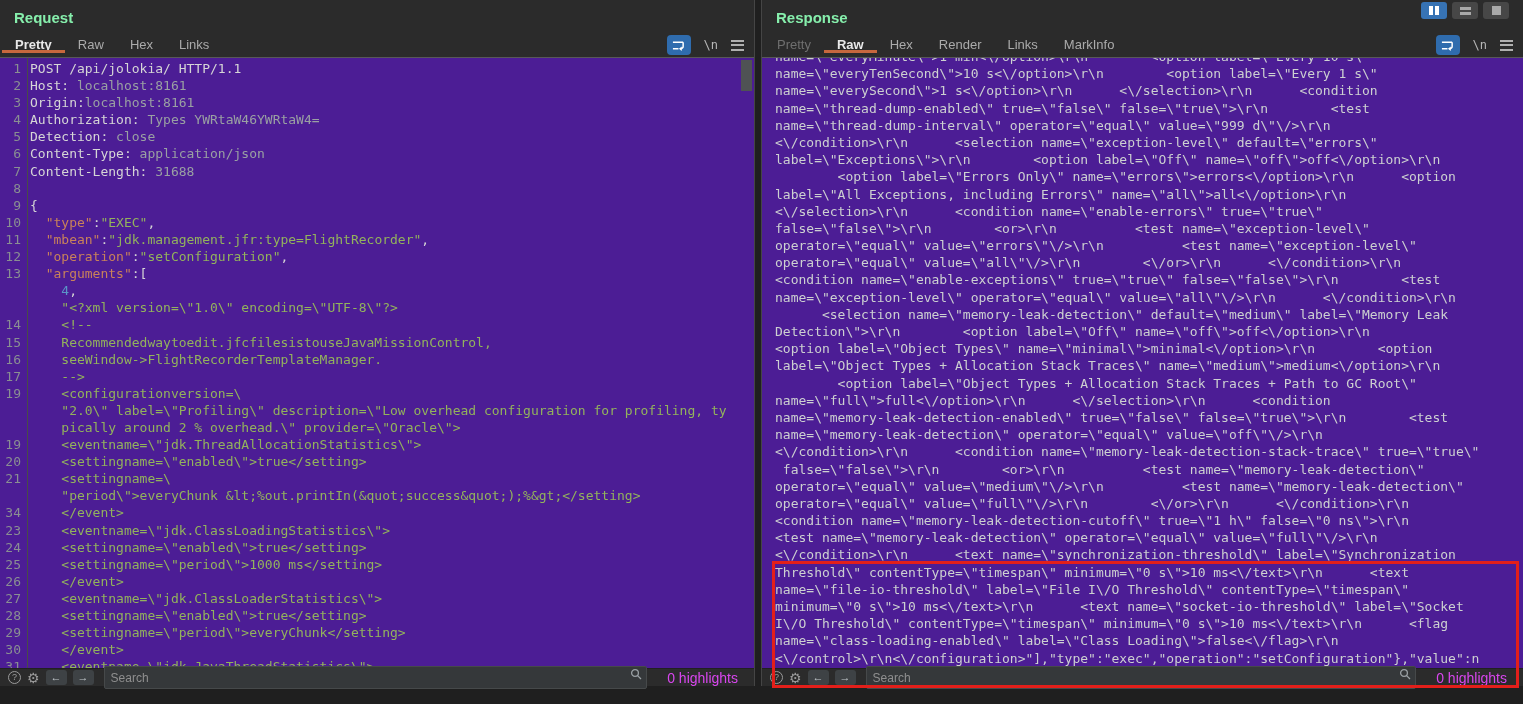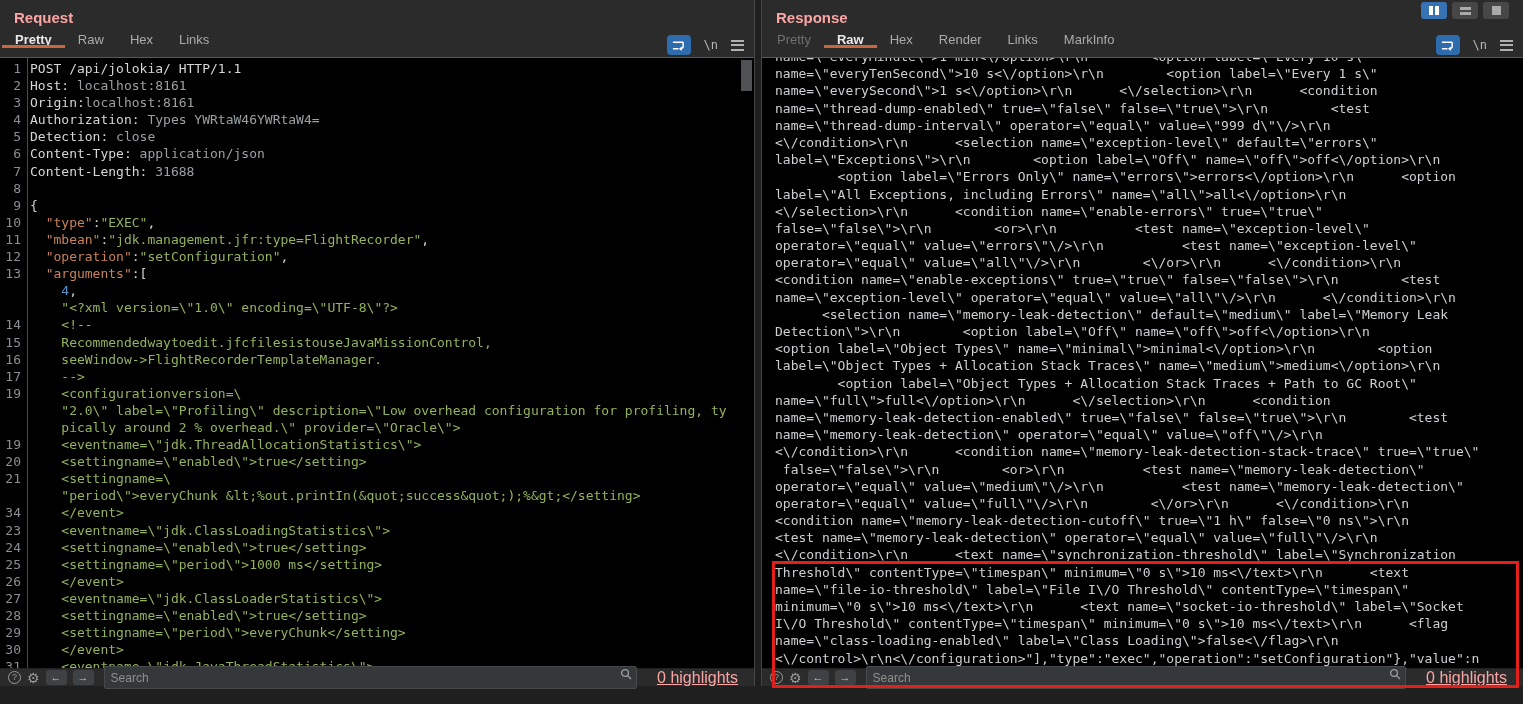--- a/index.html
+++ b/index.html
@@ -4,44 +4,44 @@
 <style>
   * { margin:0; padding:0; box-sizing:border-box; }
   html,body { width:1523px; height:704px; overflow:hidden; }
   body { background:#1f1f1f; font-family:"Liberation Sans", sans-serif; position:relative; }
 
   .panel { position:absolute; top:0; height:686px; background:#2b2b2b; }
   .panel-left  { left:0; width:755px; border-right:1px solid #454545; }
   .panel-right { left:761px; width:762px; border-left:1px solid #454545; }
 
   .panel-header { height:32px; padding:9px 0 0 14px; }
-  .panel-title { font-size:15px; font-weight:bold; color:#fca5a5; }
-
-  .tab-bar { position:relative; height:26px; border-bottom:1px solid #585858; display:flex; align-items:flex-start; padding-left:2px; }
+  .panel-title { font-size:15px; font-weight:bold; color:#86efac; }
+
+  .tab-bar { position:relative; height:26px; border-bottom:1px solid #585858; display:flex; align-items:center; padding-left:2px; }
   .tab { position:relative; padding:0 13px; font-size:13px; color:#ababab; display:flex; align-items:center; cursor:default; }
   .tab.active { color:#e9e9e9; font-weight:bold; }
   .tab.disabled { color:#6f6f6f; }
   .tab.active::after { content:""; position:absolute; left:0; right:0; bottom:-1px; height:3px; background:#c7673e; }
 
   .tab-tools { position:absolute; right:10px; top:2px; height:22px; display:flex; align-items:center; gap:13px; }
   .wrap-btn { width:24px; height:20px; background:#2f6cae; border-radius:4px; display:flex; align-items:center; justify-content:center; }
   .nl-btn { color:#b8b8b8; font-family:"DejaVu Sans Mono", monospace; font-size:12px; }
   .menu-btn { display:flex; flex-direction:column; gap:2.5px; }
   .menu-btn i { display:block; width:13px; height:2px; background:#b0b0b0; }
 
   .layout-btns { position:absolute; top:2px; right:14px; display:flex; gap:5px; z-index:5; }
   .layout-btn { width:26px; height:17px; border-radius:3px; background:#474747; display:flex; align-items:center; justify-content:center; gap:2px; }
   .layout-btn.active { background:#3773b4; }
   .layout-btn .vbar { width:4px; height:9px; background:#c9c9c9; }
   .layout-btn.active .vbar { background:#fff; }
   .layout-btn .hbar-wrap { display:flex; flex-direction:column; gap:2px; }
   .layout-btn .hbar { width:11px; height:3px; background:#a9a9a9; }
   .layout-btn .sq { width:9px; height:9px; background:#a9a9a9; }
 
-  .editor { position:absolute; top:58px; left:0; right:0; bottom:18px; background:#000000; overflow:hidden; font-family:"DejaVu Sans Mono", monospace; font-size:13px; }
+  .editor { position:absolute; top:58px; left:0; right:0; bottom:18px; background:#4c1d95; overflow:hidden; font-family:"DejaVu Sans Mono", monospace; font-size:13px; }
   .gutter-sep { position:absolute; left:27px; top:0; bottom:0; width:1px; background:#4a4a4a; }
 
   #req-code { padding-top:2px; }
   .crow { height:17.1px; line-height:17.1px; white-space:pre; }
   .lnum { display:inline-block; width:21px; text-align:right; color:#8a8f92; }
   .ctext { margin-left:9px; white-space:pre; }
   .tok-p { color:#d6d6d6; }
   .tok-d { color:#9aa0a3; }
   .tok-k { color:#c9825a; }
   .tok-s { color:#93b35c; }
@@ -53,21 +53,21 @@
   .scroll-thumb { position:absolute; right:2px; top:2px; width:11px; height:31px; background:#4f5254; }
 
   .statusbar { position:absolute; left:0; right:0; bottom:0; height:18px; background:#2b2b2b; border-top:1px solid #212121; display:flex; align-items:center; gap:6px; padding:0 8px; }
   .help-ic { width:13px; height:13px; border:1px solid #9a9a9a; border-radius:50%; color:#9a9a9a; font-size:9px; line-height:11px; text-align:center; flex:0 0 auto; }
   .gear-ic { color:#9a9a9a; font-size:14px; line-height:14px; flex:0 0 auto; }
   .nav-btn { width:21px; height:15px; background:#3e4245; border-radius:3px; color:#c2c8cc; font-size:11px; line-height:14px; text-align:center; flex:0 0 auto; }
   .search-wrap { flex:1; position:relative; height:23px; margin:0 4px; background:#35383a; border:1px solid #46494a; border-radius:2px; }
   .search-wrap input { width:100%; height:100%; background:transparent; border:none; outline:none; color:#cfcfcf; font-size:12px; padding:0 22px 0 6px; font-family:"Liberation Sans", sans-serif; }
   .search-wrap input::placeholder { color:#8f8f8f; }
   .mag-ic { position:absolute; right:4px; top:1px; }
-  .highlights { color:#fca5a5; font-size:16px; white-space:nowrap; margin:0 8px 0 10px;text-decoration:underline; }
+  .highlights { color:#d946ef; font-size:14px; white-space:nowrap; margin:0 8px 0 10px; }
 
   .red-box { position:absolute; left:772px; top:561px; width:747px; height:127px; border:3px solid #e31f1a; z-index:30; pointer-events:none; }
 </style>
 </head>
 <body>
 
 <div class="layout-btns">
   <div class="layout-btn active">
     <span class="vbar"></span>
       <span class="vbar"></span>

